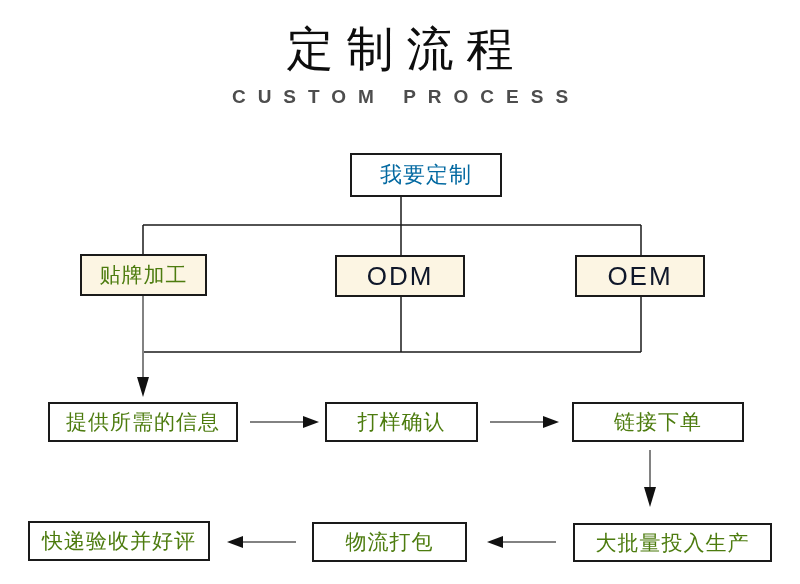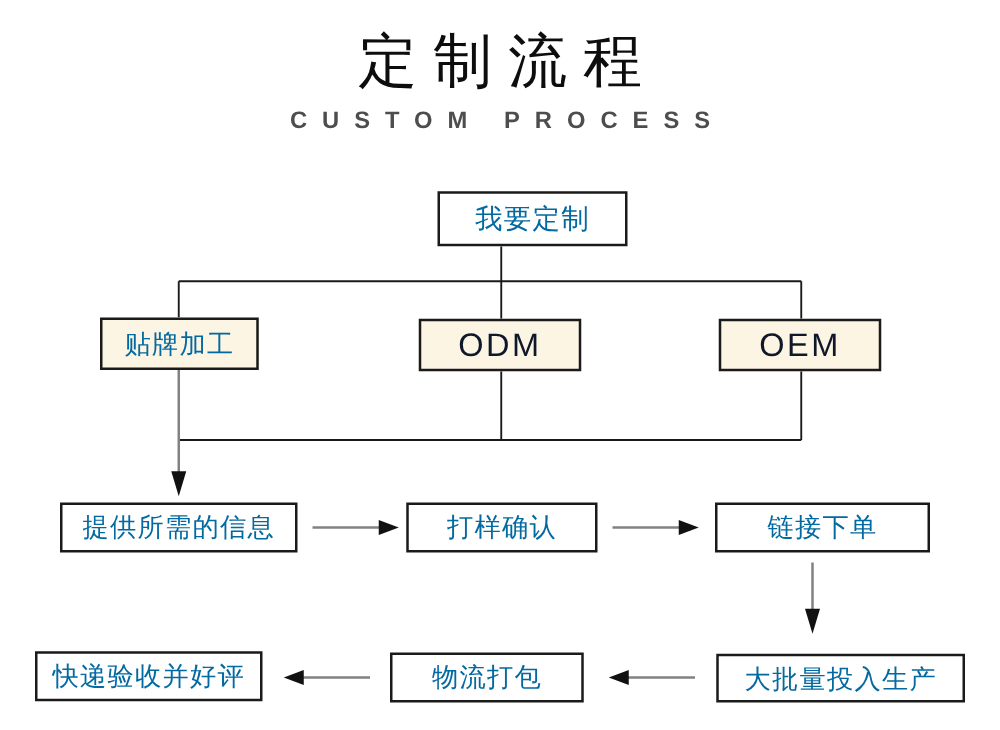--- a/index.html
+++ b/index.html
@@ -46,21 +46,21 @@
   }
   .node {
     position: absolute;
     box-sizing: border-box;
     border: 2px solid #1a1a1a;
     background: #ffffff;
     display: flex;
     align-items: center;
     justify-content: center;
     font-size: 21px;
-    color: #0369a1;
+    color: #4d7c0f;
     letter-spacing: 1px;
     z-index: 1;
     white-space: nowrap;
   }
   .node--beige {
     background: #fcf5e3;
   }
   .node--latin {
     font-size: 26px;
     color: #0f172a;

